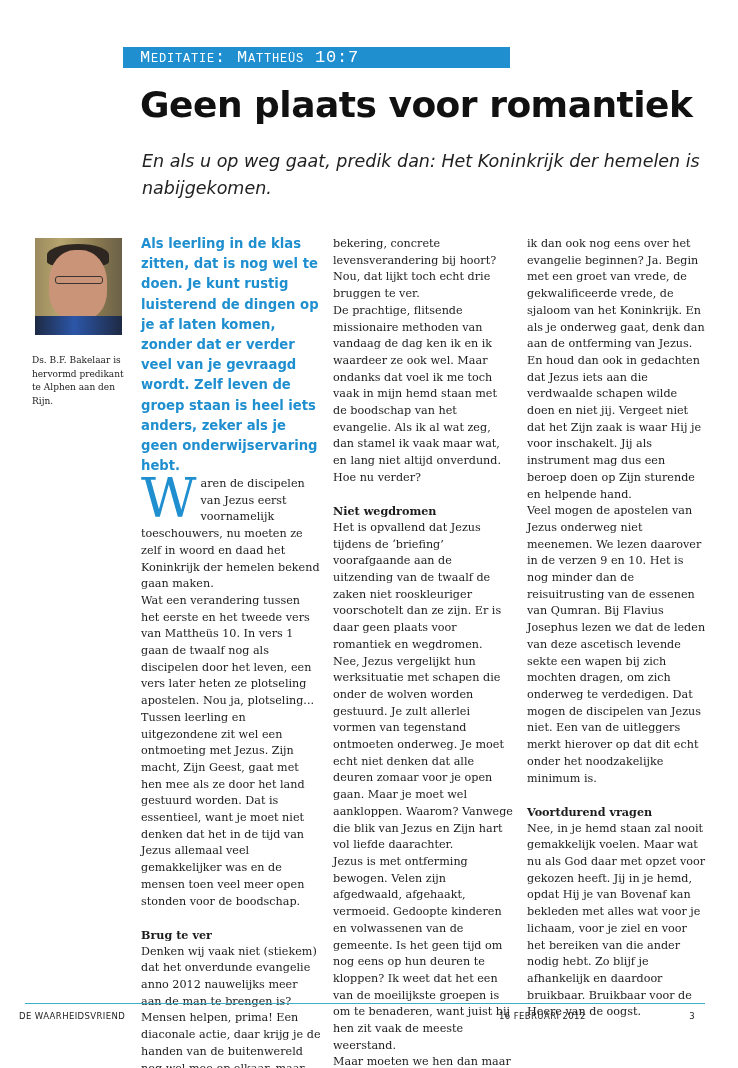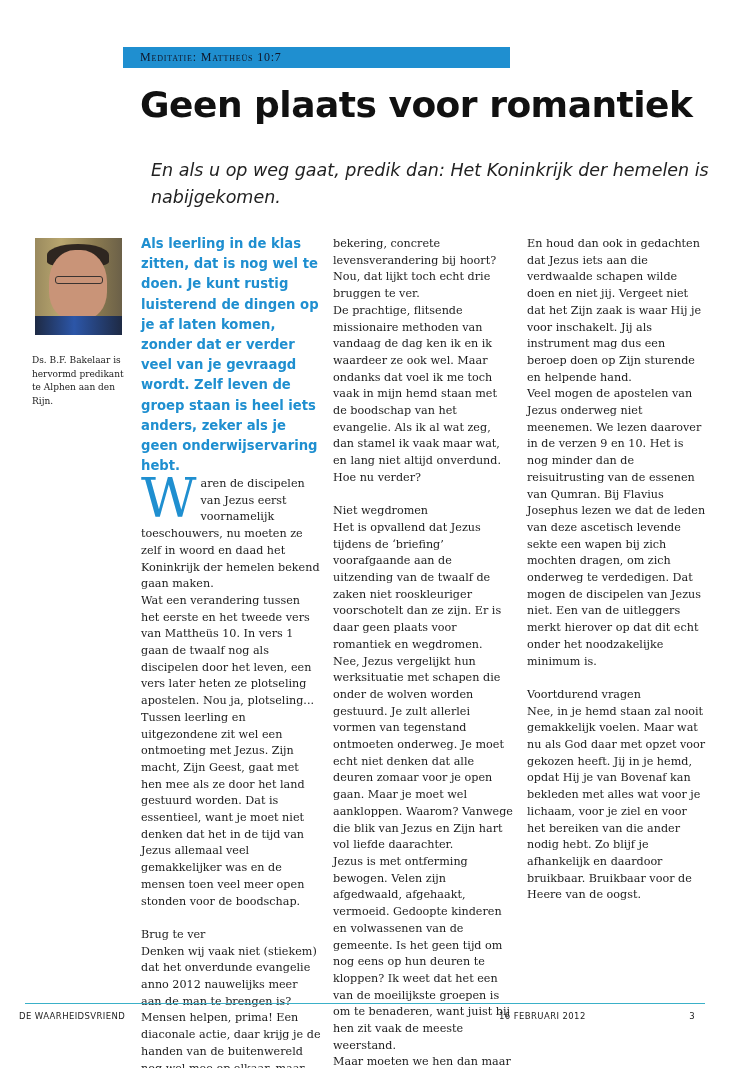--- a/index.html
+++ b/index.html
@@ -1,46 +1,46 @@
 <!DOCTYPE html>
 <html><head>
   <meta charset="utf-8">
   <style>
     html, body { margin: 0; padding: 0; background: #ffffff; }
     body { width: 738px; height: 1068px; position: relative; overflow: hidden;
            font-family: "DejaVu Serif", "Liberation Serif", serif; color: #1a1a1a; }
     .kicker { position: absolute; left: 123px; top: 47px; width: 387px; height: 21px;
-              background: #1f8fd0; color: #0f172a; font-family: Liberation Serif, serif;
-              font-size: 12px; line-height: 21px; padding-left: 17px; box-sizing: border-box;
+              background: #1f8fd0; color: #ffffff; font-family: Liberation Mono, monospace;
+              font-size: 17px; line-height: 21px; padding-left: 17px; box-sizing: border-box;
               font-variant: small-caps; letter-spacing: 0.8px; }
     .title { position: absolute; left: 140px; top: 84px; margin: 0;
              font-family: "DejaVu Sans", sans-serif; font-weight: bold; font-size: 36px;
              letter-spacing: -0.5px; color: #111; white-space: nowrap; text-align: center; }
-    .subtitle { position: absolute; left: 142px; top: 148px; width: 560px; margin: 9px;
+    .subtitle { position: absolute; left: 142px; top: 148px; width: 560px; margin: 0;
                 font-family: "DejaVu Sans", sans-serif; font-style: italic; font-size: 17.5px;
                 line-height: 27px; color: #222; }
     .photo { position: absolute; left: 35px; top: 238px; width: 87px; height: 97px;
              background: linear-gradient(90deg, #9a8a5e 0%, #b8a66f 30%, #8a7a50 70%, #6b6048 100%);
              overflow: hidden; }
     .photo .face { position: absolute; left: 14px; top: 12px; width: 58px; height: 70px;
                    border-radius: 45% 45% 40% 40%; background: #c99478; }
     .photo .hair { position: absolute; left: 12px; top: 6px; width: 62px; height: 22px;
                    border-radius: 50% 50% 20% 20%; background: #2e2620; }
     .photo .glasses { position: absolute; left: 20px; top: 38px; width: 48px; height: 8px;
                       border: 1.5px solid #3a3330; border-radius: 3px; box-sizing: border-box; }
     .photo .shirt { position: absolute; left: 0; top: 78px; width: 87px; height: 20px;
                     background: linear-gradient(90deg, #1e2a44 0%, #2c56a8 45%, #1e2a44 100%); }
     .caption { position: absolute; left: 32px; top: 354px; width: 100px; margin: 0;
                font-size: 9px; line-height: 13.5px; color: #222; }
     .lead { position: absolute; left: 141px; top: 234px; width: 180px; margin: 0;
             font-family: "DejaVu Sans", sans-serif; font-weight: bold; font-size: 13.2px;
             line-height: 20.2px; color: #1f8fd0; }
     .col { position: absolute; font-size: 11.2px; line-height: 16.7px; color: #1c1c1c; }
     .col p { margin: 0; }
-    .col h3 { margin: 16.7px 0 0 0; font-size: 11.2px; line-height: 16.7px; font-weight: normal; }
+    .col h3 { margin: 16.7px 0 0 0; font-size: 11.2px; line-height: 16.7px; font-weight: bold; }
     .col1 { left: 141px; top: 476px; width: 180px; }
     .col2 { left: 333px; top: 236px; width: 180px; }
     .col3 { left: 527px; top: 236px; width: 180px; }
     .dropcap { float: left; font-size: 54px; line-height: 42px; color: #1f8fd0;
                margin: 2px 4px 0 0; font-family: "DejaVu Serif", serif; }
     .footer-rule { position: absolute; left: 25px; top: 1003px; width: 680px; height: 1px;
                    background: #3ab0c8; }
     .footer { position: absolute; left: 19px; top: 1011px; width: 680px; height: 14px;
               font-family: "DejaVu Sans", sans-serif; font-size: 8.5px; letter-spacing: 0.4px; color: #222; }
     .footer .pub { position: absolute; left: 0; top: 0; }
@@ -77,20 +77,21 @@
   <p>De prachtige, flitsende missionaire methoden van vandaag de dag ken ik en ik waardeer ze ook wel. Maar ondanks dat voel ik me toch vaak in mijn hemd staan met de boodschap van het evangelie. Als ik al wat zeg, dan stamel ik vaak maar wat, en lang niet altijd onverdund. Hoe nu verder?</p>
   <h3>Niet wegdromen</h3>
   <p>Het is opvallend dat Jezus tijdens de ‘briefing’ voorafgaande aan de uitzending van de twaalf de zaken niet rooskleuriger voorschotelt dan ze zijn. Er is daar geen plaats voor romantiek en wegdromen.</p>
   <p>Nee, Jezus vergelijkt hun werksituatie met schapen die onder de wolven worden gestuurd. Je zult allerlei vormen van tegenstand ontmoeten onderweg. Je moet echt niet denken dat alle deuren zomaar voor je open gaan. Maar je moet wel aankloppen. Waarom? Vanwege die blik van Jezus en Zijn hart vol liefde daarachter.</p>
   <p>Jezus is met ontferming bewogen. Velen zijn afgedwaald, afgehaakt, vermoeid. Gedoopte kinderen en volwassenen van de gemeente. Is het geen tijd om nog eens op hun deuren te kloppen? Ik weet dat het een van de moeilijkste groepen is om te benaderen, want juist bij hen zit vaak de meeste weerstand.</p>
   <p>Maar moeten we hen dan maar afschrijven: schapen van de kudde die zichzelf willen laten uitschrijven maar door hun hemelse Vader nog lang niet uit Zijn bestand zijn gehaald?</p>
 
 </div>
 
 <div class="col col3">
+  <p>ik dan ook nog eens over het evangelie beginnen? Ja. Begin met een groet van vrede, de gekwalificeerde vrede, de sjaloom van het Koninkrijk. En als je onderweg gaat, denk dan aan de ontferming van Jezus.</p>
   <p>En houd dan ook in gedachten dat Jezus iets aan die verdwaalde schapen wilde doen en niet jij. Vergeet niet dat het Zijn zaak is waar Hij je voor inschakelt. Jij als instrument mag dus een beroep doen op Zijn sturende en helpende hand.</p>
   <p>Veel mogen de apostelen van Jezus onderweg niet meenemen. We lezen daarover in de verzen 9 en 10. Het is nog minder dan de reisuitrusting van de essenen van Qumran. Bij Flavius Josephus lezen we dat de leden van deze ascetisch levende sekte een wapen bij zich mochten dragen, om zich onderweg te verdedigen. Dat mogen de discipelen van Jezus niet. Een van de uitleggers merkt hierover op dat dit echt onder het noodzakelijke minimum is.</p>
   <h3>Voortdurend vragen</h3>
   <p>Nee, in je hemd staan zal nooit gemakkelijk voelen. Maar wat nu als God daar met opzet voor gekozen heeft. Jij in je hemd, opdat Hij je van Bovenaf kan bekleden met alles wat voor je lichaam, voor je ziel en voor het bereiken van die ander nodig hebt. Zo blijf je afhankelijk en daardoor bruikbaar. Bruikbaar voor de Heere van de oogst.</p>
 
 </div>
 
 <div class="footer-rule"></div>
 <div class="footer">
   <span class="pub">DE WAARHEIDSVRIEND</span>

